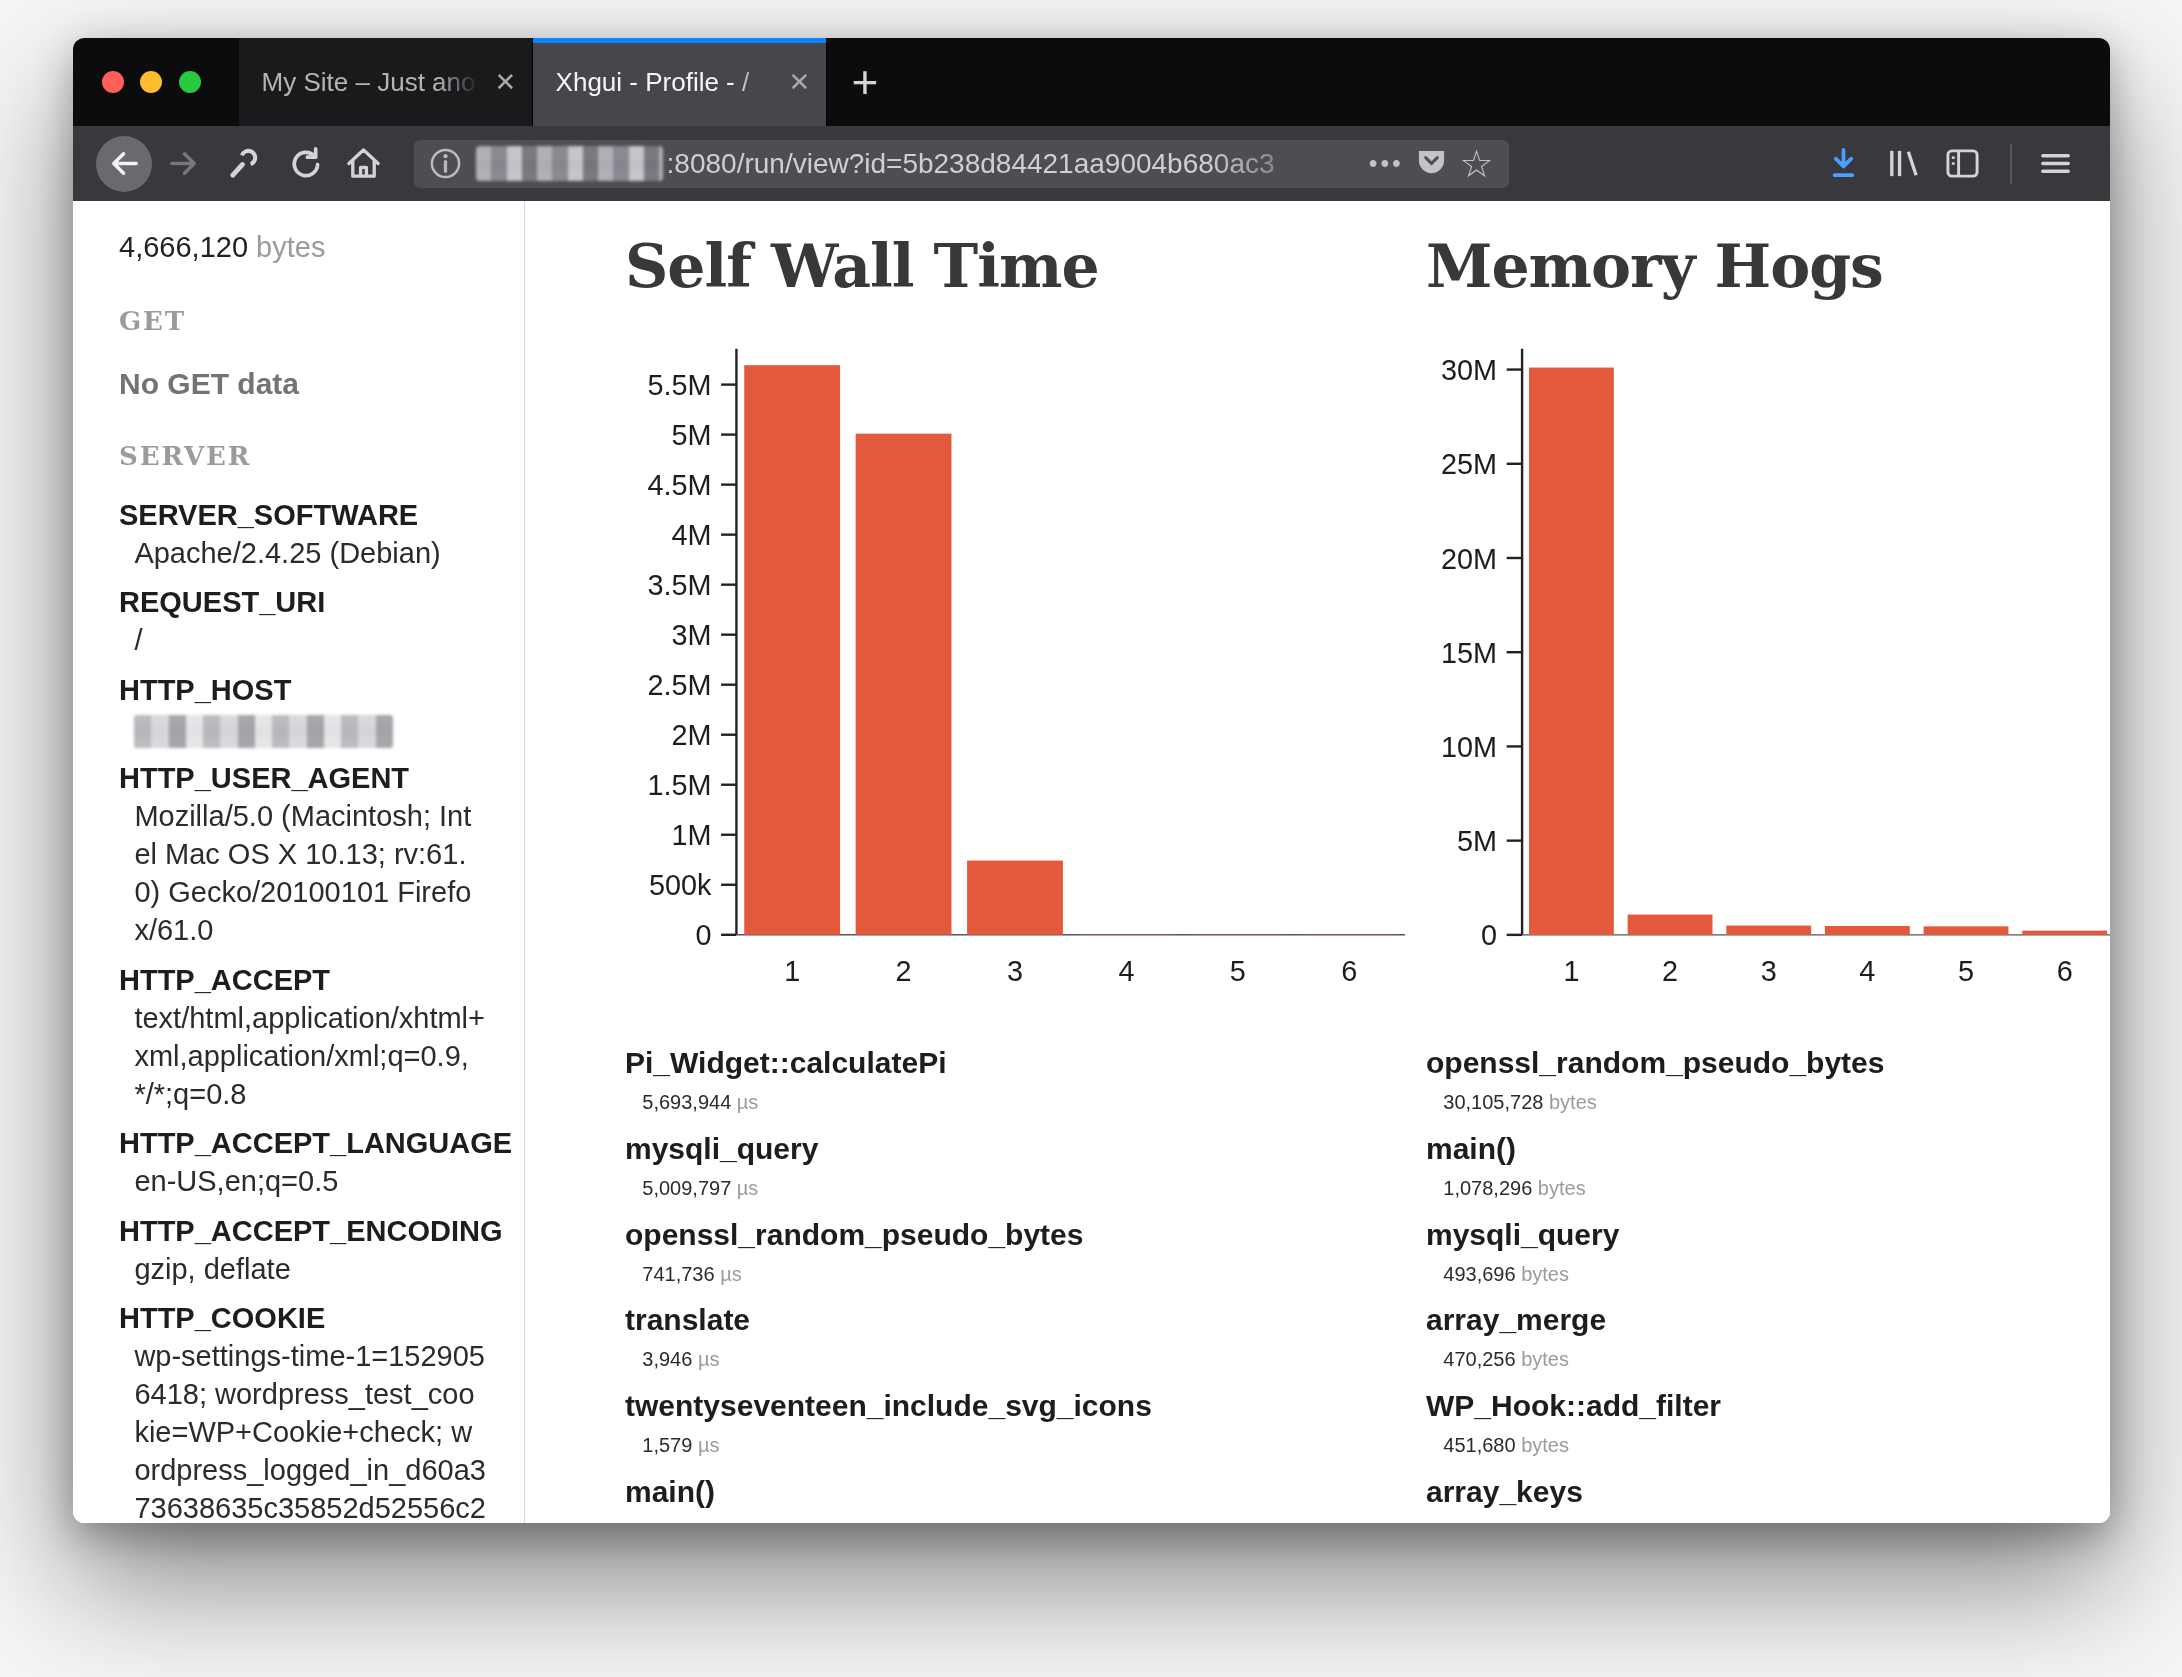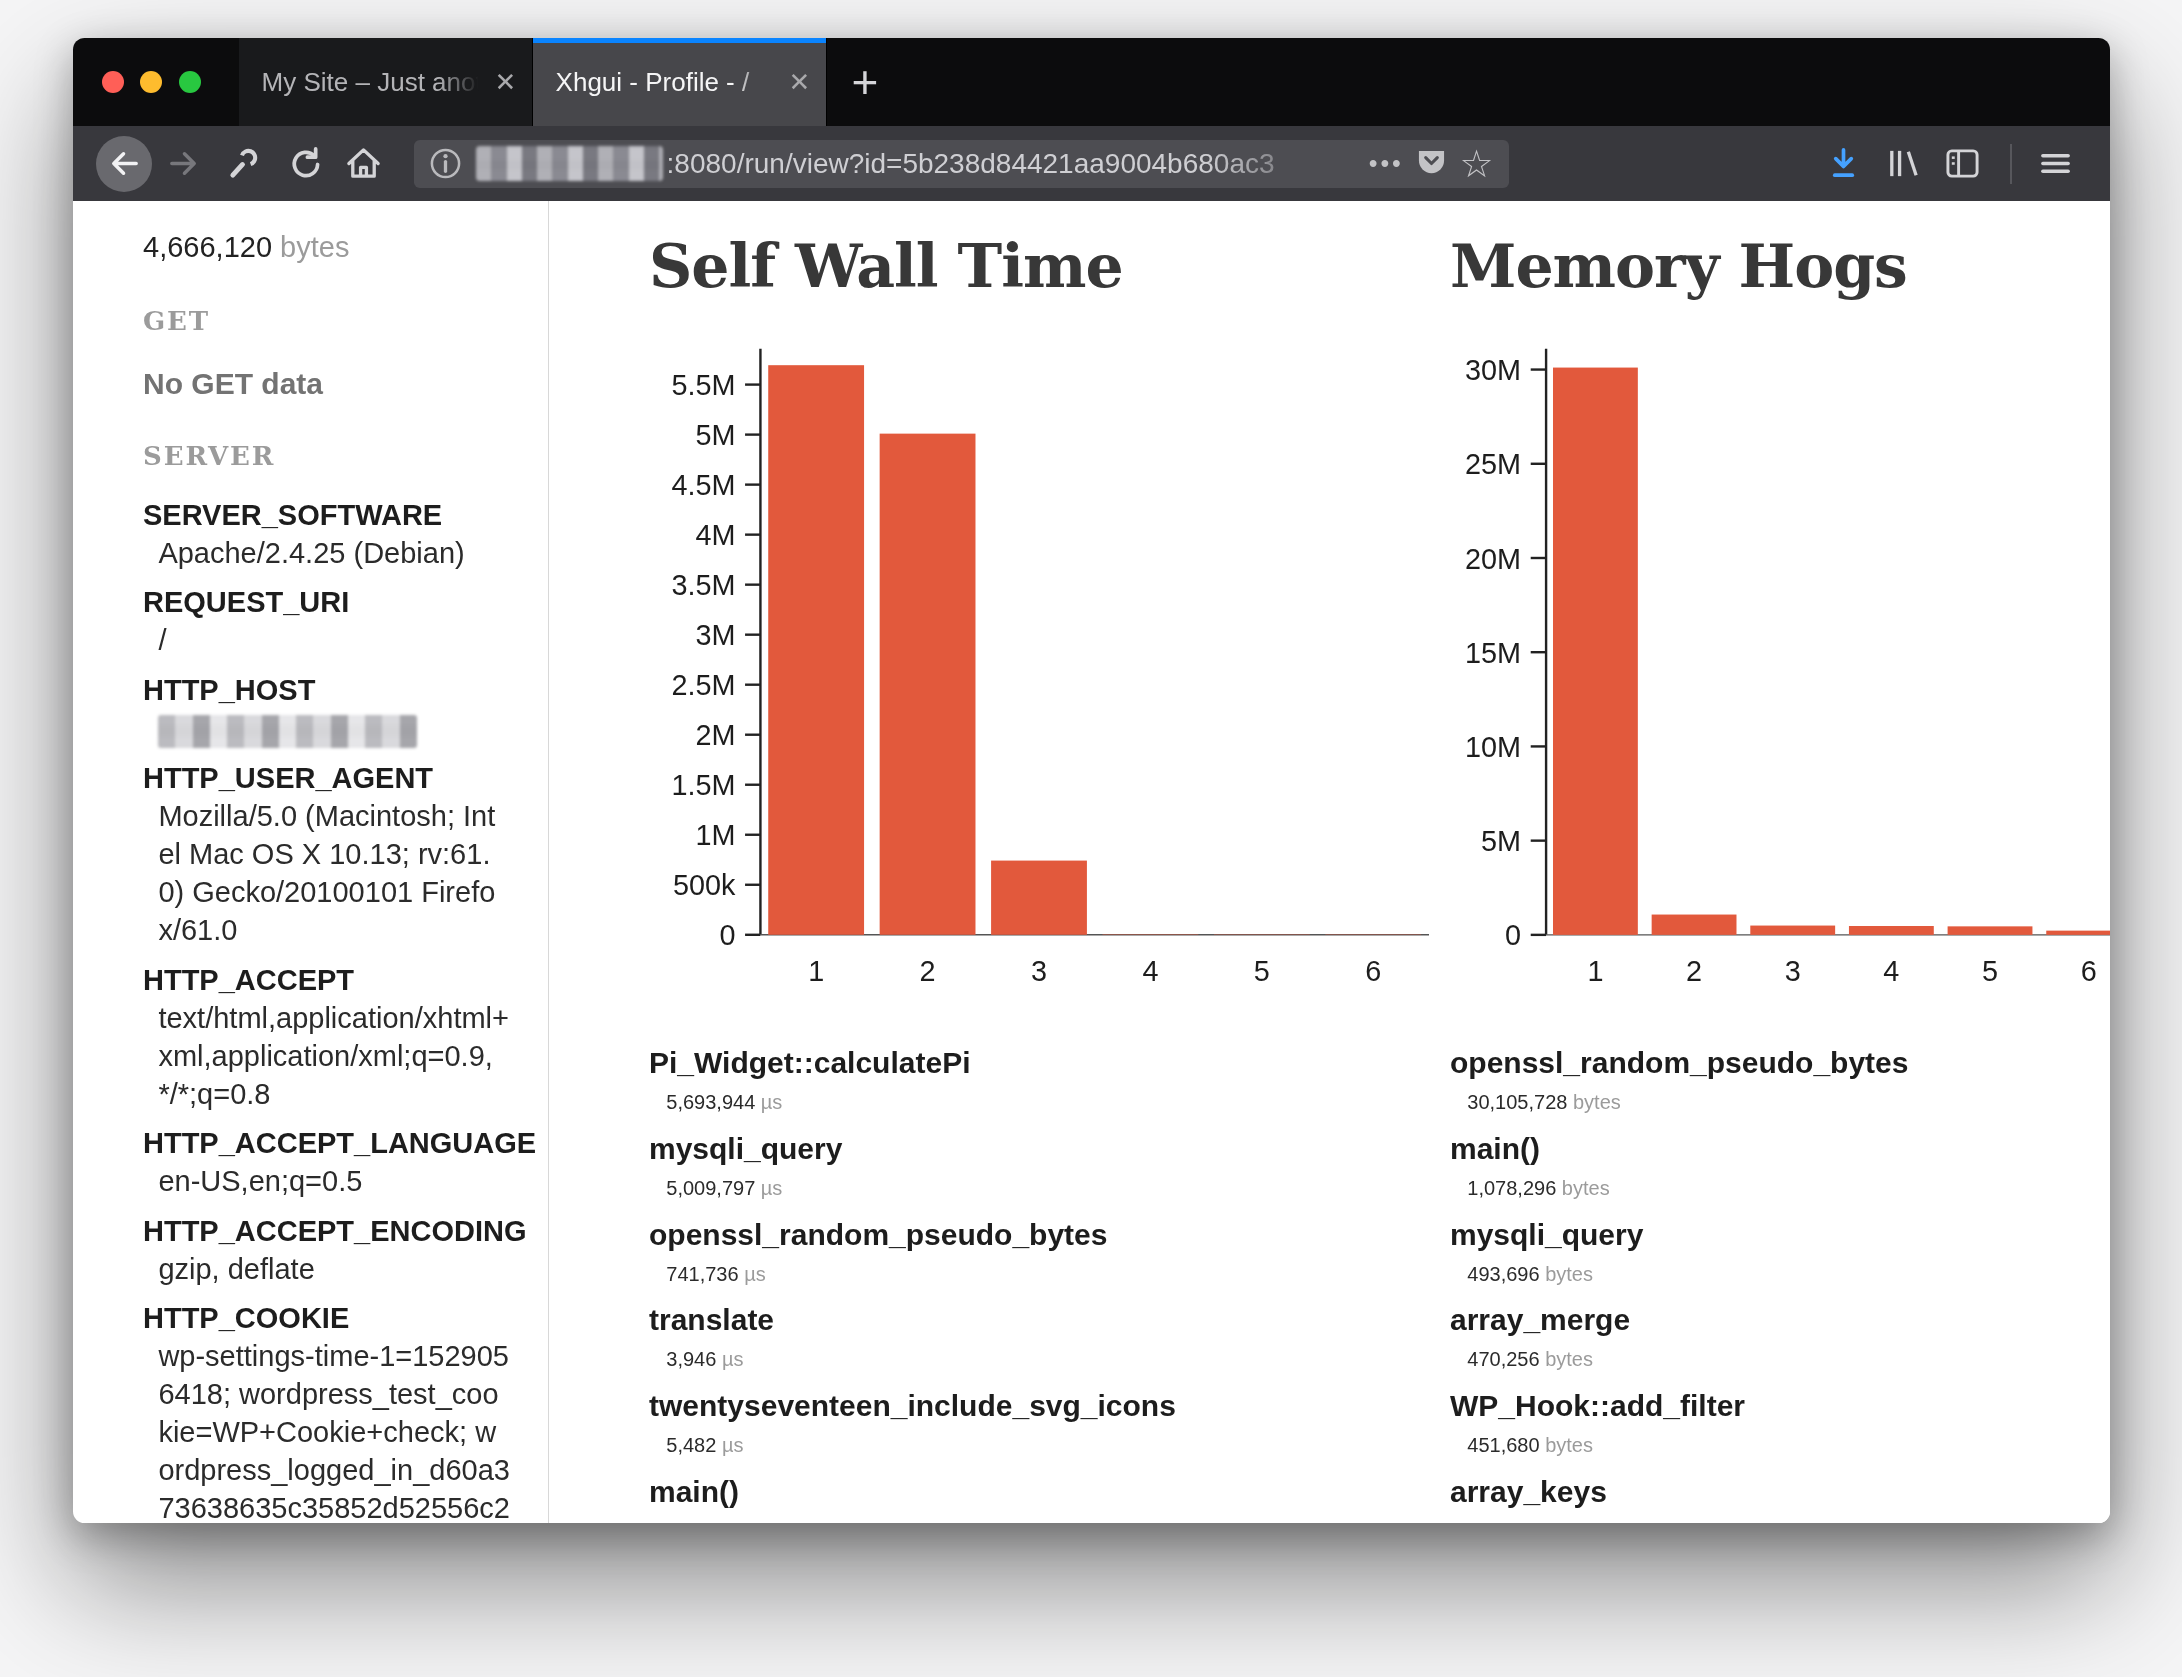--- a/index.html
+++ b/index.html
@@ -39,21 +39,21 @@
           repeating-linear-gradient(0deg, rgba(255,255,255,.30) 0 10.6px, rgba(0,0,0,.18) 10.6px 21px);
         filter:blur(1.4px); }
   .url-mosaic { width:187px; height:35px; margin-right:3.8px; }
   .dots { color:#c3c3c6; font-size:25px; letter-spacing:2.9px; margin:0 13.4px 0 9.6px; flex:0 0 auto;}
   .star { color:#c3c3c6; font-size:38px; margin-left:13.4px; flex:0 0 auto; line-height:1;}
   .spacer { flex:1; }
   .vdiv { width:1.9px; height:40px; background:#57575c; margin:0 15.4px; flex:0 0 auto;}
 
   
   .content { position:absolute; top:163px; left:0; right:0; bottom:0; background:#fff;
-             border-radius:0 0 11.5px 11.5px; display:flex; overflow:hidden;margin-left:24px; }
+             border-radius:0 0 11.5px 11.5px; display:flex; overflow:hidden; }
   .sidebar { width:452px; flex:0 0 452px; border-right:1.9px solid #d8d8d8; padding:9.6px 37px 0 46px;
              overflow:hidden; font-size:29px; color:#222; position:relative; }
   .remnant { position:absolute; top:-3.8px; height:13.4px; overflow:hidden; }
   .sb-value { margin-top:17.3px; line-height:38px; }
   .unit { color:#9b9b9b; }
   .sb-heading { font-family:"DejaVu Serif","Liberation Serif",serif; font-weight:bold; color:#9b9b9b;
                 font-size:26px; letter-spacing:1.9px; margin-top:40px; }
   .sb-msg { font-weight:bold; font-size:30px; margin-top:31px; color:#737373; }
   .server-list { margin-top:25px; }
   .server-list dt { font-weight:bold; font-size:29px; line-height:38px; margin-top:11.5px; color:#1d1d1d; }
@@ -256,21 +256,21 @@
         <dl class="fnlist">
             <dt>Pi_Widget::calculatePi</dt>
             <dd><span>5,693,944</span><span class="unit"> µs</span></dd>
             <dt>mysqli_query</dt>
             <dd><span>5,009,797</span><span class="unit"> µs</span></dd>
             <dt>openssl_random_pseudo_bytes</dt>
             <dd><span>741,736</span><span class="unit"> µs</span></dd>
             <dt>translate</dt>
             <dd><span>3,946</span><span class="unit"> µs</span></dd>
             <dt>twentyseventeen_include_svg_icons</dt>
-            <dd><span>5,482</span><span class="unit"> µs</span></dd>
+            <dd><span>1,579</span><span class="unit"> µs</span></dd>
             <dt>main()</dt>
             <dd><span>3,224</span><span class="unit"> µs</span></dd>
           </dl>
       </div>
       <div class="col-right chart-box">
         <h2 class="chart-title">Memory Hogs</h2>
         <div>
             <svg width="688" height="665" viewBox="0 0 716 692">
               <line x1="100" y1="8" x2="100" y2="618" stroke="#222" stroke-width="2.5"></line>
               <line x1="84" y1="618" x2="100" y2="618" stroke="#222" stroke-width="2.5"></line>

